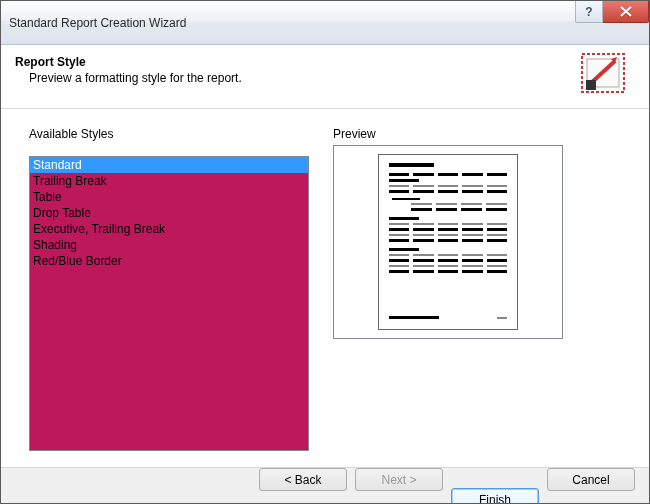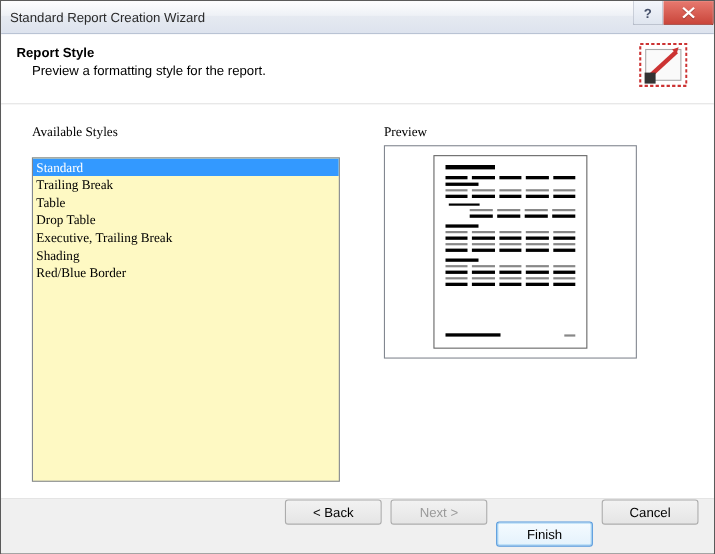--- a/index.html
+++ b/index.html
@@ -8,21 +8,21 @@
     padding: 0;
     font-family: "Segoe UI", Tahoma, sans-serif;
     font-size: 12px;
     background: #fff;
     width: 650px;
     height: 504px;
     overflow: hidden;
     border: 1px solid #5a5a5a;
   }
   .titlebar {
-    height: 30px;
+    height: 44px;
     background: linear-gradient(to bottom, #fdfdfe, #eef1f6 45%, #e6eaf1 46%, #dde3ee);
     border-bottom: 1px solid #b9c3d4;
     display: flex;
     align-items: center;
     padding-left: 8px;
     position: relative;
   }
   .titlebar-title {
     color: #2a2a2a;
     font-size: 12px;
@@ -86,36 +86,35 @@
   .header-icon {
     width: 44px;
     height: 40px;
     margin-top: -2px;
   }
 
   .body-area {
     padding: 18px 28px 10px 28px;
     height: 358px;
     display: flex;
-    gap: 40px;
-    background: #fff;
-    font-family: Liberation Serif, serif;
+    gap: 24px;
+    background: #fff;
   }
   .col-left { width: 280px; }
   .col-right { flex: 1; }
   .section-label {
     font-size: 12px;
     color: #000;
     margin-bottom: 4px;
   }
   .listbox {
     border: 1px solid #828790;
     width: 280px;
     height: 295px;
-    background: #fef9c3;
+    background: #be185d;
     overflow: hidden;
     margin-top: 15px;
   }
   .list-item {
     padding: 0 3px;
     line-height: 16px;
     font-size: 12px;
     color: #000;
     cursor: default;
   }

